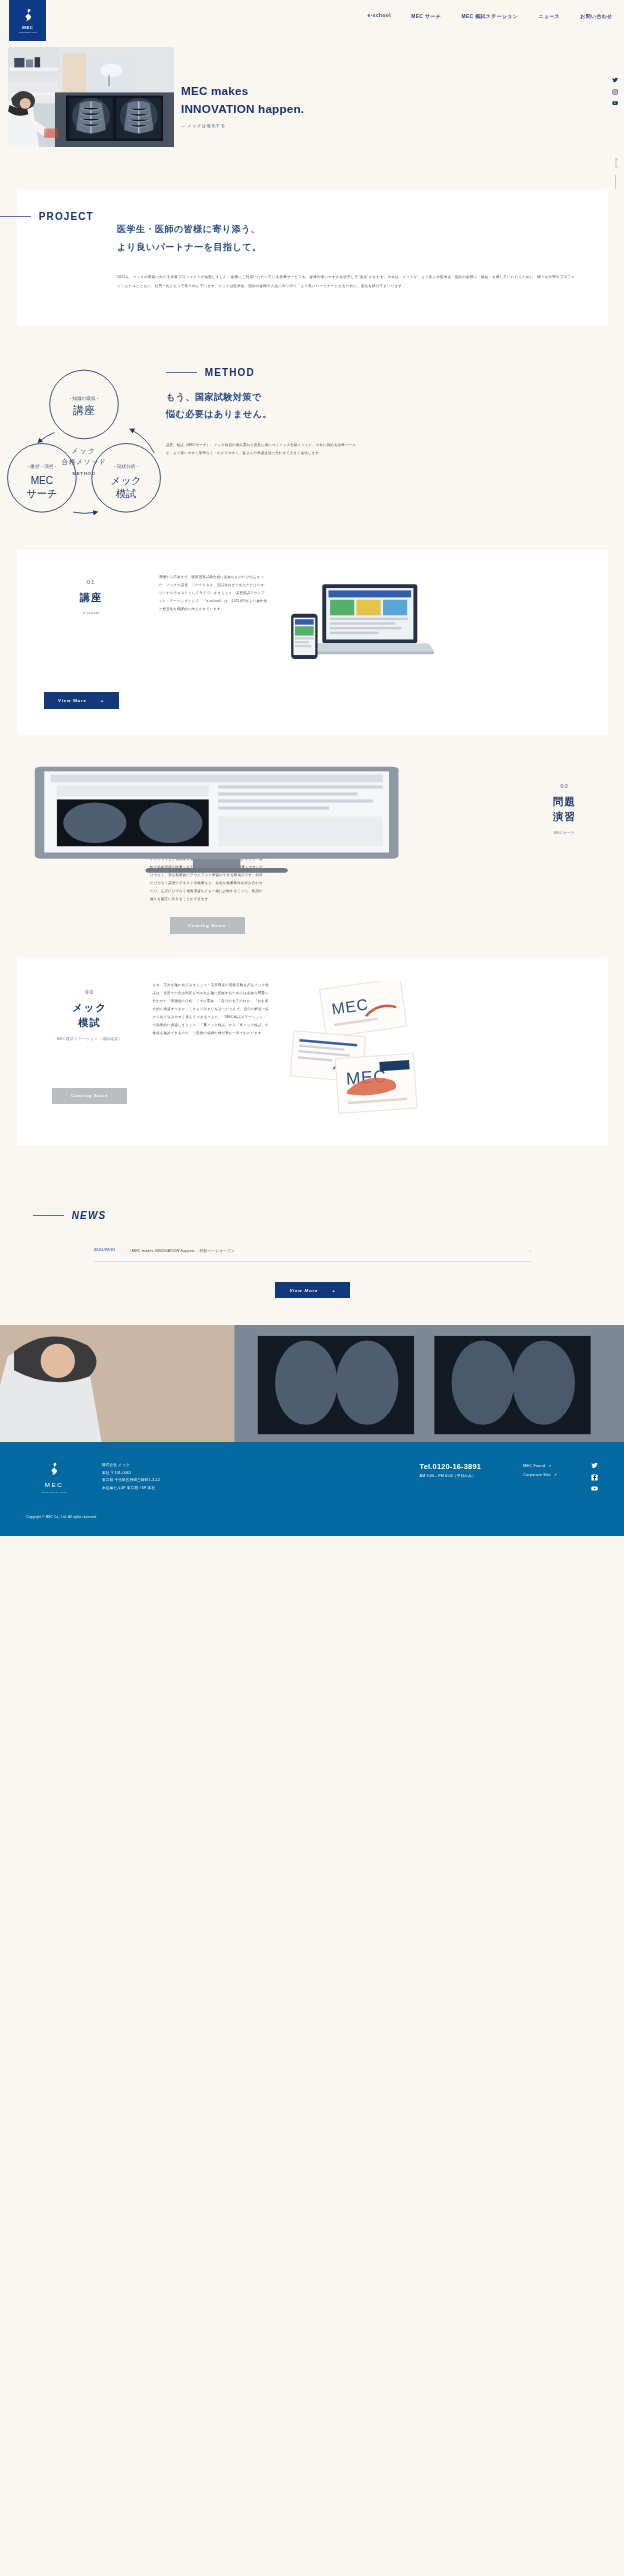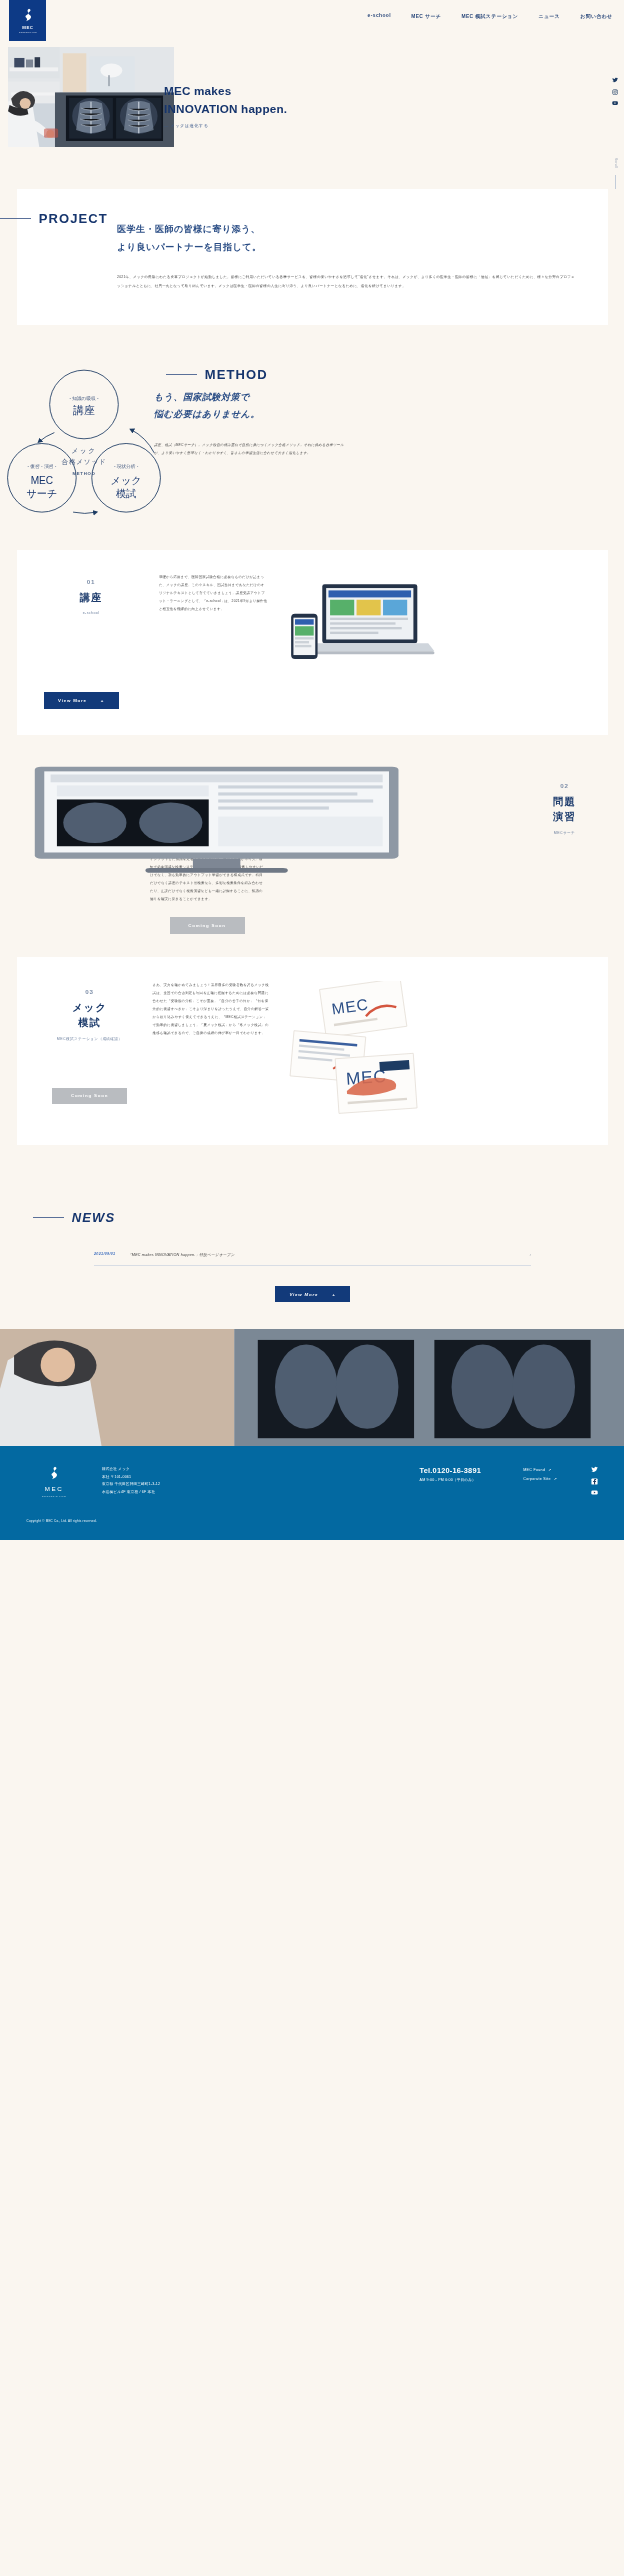--- a/index.html
+++ b/index.html
@@ -30,63 +30,63 @@
     letter-spacing:0.4px; font-weight:600; white-space:nowrap;
   }
 
   
   .hero { position:relative; height:148px; }
   .hero-img {
     position:absolute; left:7.8px; top:6.2px; width:166px; height:100px;
     overflow:hidden; background:#b9c3cf;
   }
   .hero-img .scene { position:absolute; inset:0; }
-  .hero-copy { position:absolute; left:164px; top:41px; }
+  .hero-copy { position:absolute; left:181px; top:41px; }
   .hero-copy h1 {
     font-size:11.7px; line-height:1.55; font-weight:700;
     color:#16356d; letter-spacing:0.2px;
   }
   .hero-sub { margin-top:4.7px; font-size:4.2px; color:#3c5party; color:#3c5a8c; letter-spacing:0.5px; }
   .hero-side {
     position:absolute; right:7px; top:36px; display:flex;
     flex-direction:column; gap:5.5px; align-items:center;
   }
   .sicon { width:6.2px; height:6.2px; }
   .scroll-label {
     position:absolute; right:7px; top:117px;
     font-size:2.8px; color:#8190a8; letter-spacing:0.6px;
     writing-mode:vertical-rl;
   }
   .scroll-line { position:absolute; right:9.4px; top:134px; width:0.8px; height:14px; background:#c2ccd9; }
 
   
   .sec-label { display:flex; align-items:center; gap:7.8px; }
   .sec-line { width:31px; height:0.8px; background:#5a7099; }
-  .sec-name { font-size:13px; font-weight:700; letter-spacing:1.1px; color:#16356d; }
+  .sec-name { font-size:10px; font-weight:700; letter-spacing:1.1px; color:#16356d; }
 
   
   .project-wrap { position:relative; padding:0 0 36px 0; }
   .project-card {
     margin:0 17px 0 17px; background:#fff; padding:31px 31px 34px 31px;
     position:relative;
   }
   .project-label { position:absolute; left:-17px; top:22px; }
   .project-inner { margin-left:69px; }
   .project-h {
     font-size:9px; line-height:2; font-weight:600; color:#2a4d85;
     letter-spacing:0.5px; margin-bottom:17px;
   }
   .project-p {
     font-size:3.5px; line-height:2.5; color:#4a4a4a; letter-spacing:0.2px;
   }
 
   
   .method { position:relative; background:#faf6f0; padding:6.2px 0 23.4px; }
   .method-label { position:absolute; left:166px; top:6.2px; }
-  .method-right { position:absolute; left:154px; top:28px; width:195px;font-style:italic; }
+  .method-right { position:absolute; left:166px; top:28px; width:195px; }
   .method-h {
     font-size:9px; line-height:1.95; font-weight:600;
     color:#2a4d85; letter-spacing:0.5px;
   }
   .method-p {
     margin-top:17px; font-size:3.4px; line-height:2.5;
     color:#4a4a4a; letter-spacing:0.2px;
   }
   .diagram { position:relative; width:156px; height:160px; margin-left:6.2px; }
 

